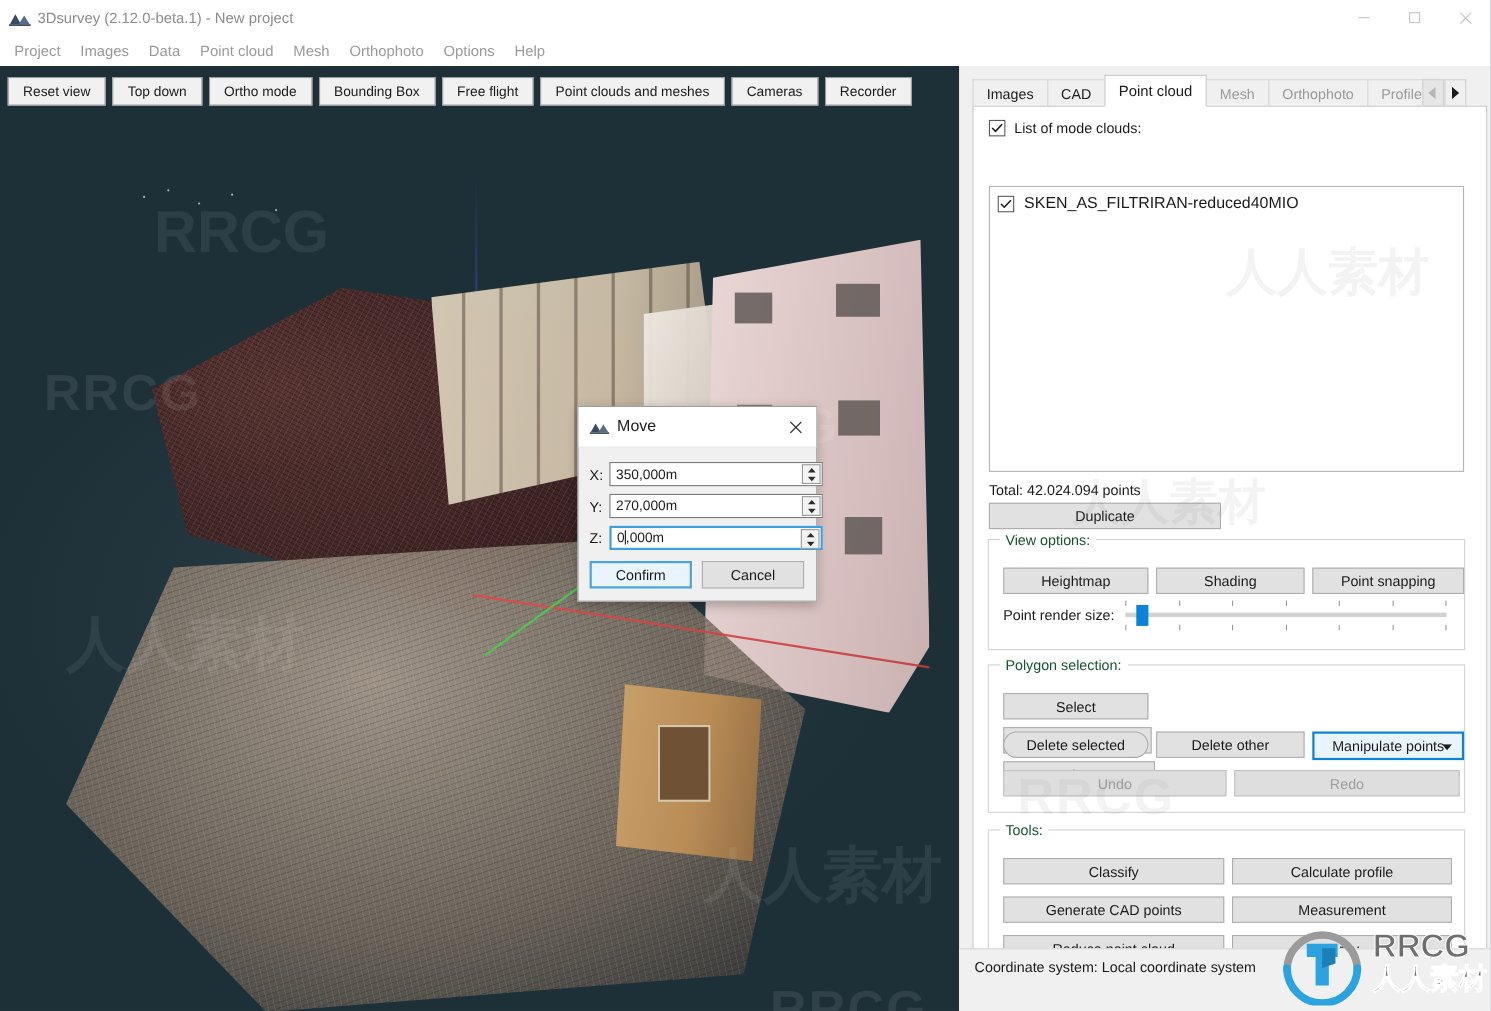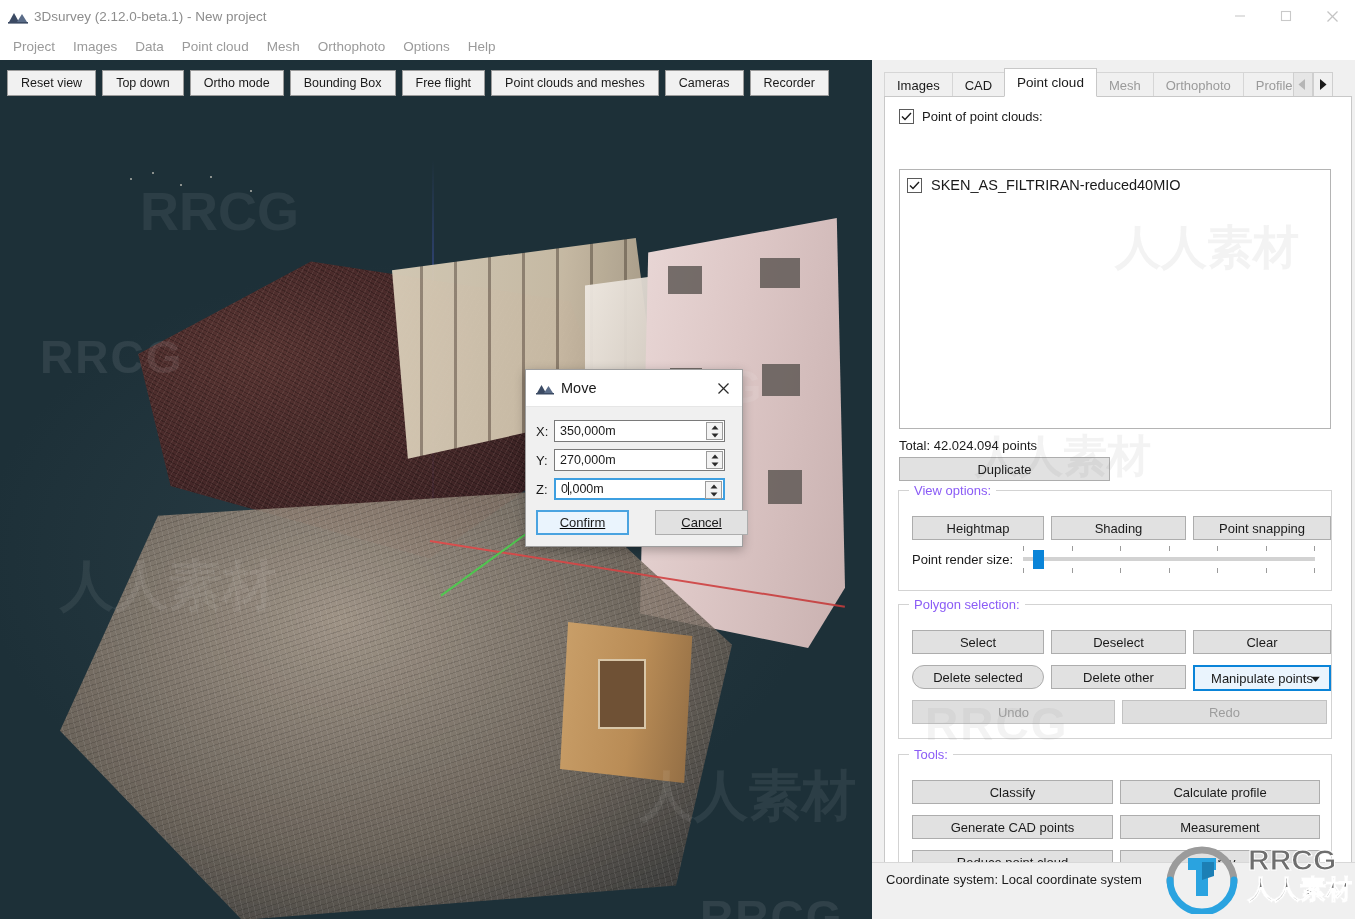--- a/index.html
+++ b/index.html
@@ -305,21 +305,21 @@
     position: absolute;
     margin: 0;
     border: 1px solid #d3d3d3;
     padding: 0;
     background: transparent;
   }
   fieldset.grp > legend {
     margin-left: 10px;
     padding: 0 5px;
     font-size: 13px;
-    color: #8b5cf6;
+    color: #14532d;
   }
 
   .slider-row {
     position: absolute; display: flex; align-items: center; gap: 10px;
   }
   .slider-track {
     position: relative;
     width: 292px; height: 22px;
   }
   .slider-track .rail {
@@ -372,21 +372,21 @@
     width: 22px; height: 22px;
     display: flex; align-items: center; justify-content: center;
     color: #333;
   }
   .field-row {
     position: absolute; display: flex; align-items: center;
   }
   .field-label { width: 18px; font-size: 13px; color: #1a1a1a; }
   .spinbox {
     position: relative;
-    width: 171px; height: 22px;
+    width: 194px; height: 22px;
     background: #ffffff;
     border: 1px solid #7a7a7a;
     display: flex; align-items: center;
   }
   .spinbox.focused { border: 2px solid #3e9fe0; }
   .spin-val {
     font-size: 12.5px; color: #1a1a1a;
     padding-left: 5px;
     white-space: nowrap;
   }
@@ -403,21 +403,21 @@
     border: 1px solid #9b9b9b;
     background: #f3f3f3;
     display: flex; flex-direction: column;
   }
   .spin-btns .sb {
     flex: 1;
     display: flex; align-items: center; justify-content: center;
   }
   .dlg-buttons {
     position: absolute; left: 10px; top: 140px;
-    display: flex; gap: 26px; text-decoration: underline;
+    display: flex; gap: 9px;
   }
   .dlg-btn {
     width: 93px; height: 25px;
     background: #e1e1e1; border: 1px solid #adadad;
     font-size: 13px; color: #1a1a1a;
     display: flex; align-items: center; justify-content: center;
   }
   .dlg-btn.primary {
     border: 2px solid #4aa3e0;
     background: #eaf4fd;
@@ -564,21 +564,21 @@
     </div>
 
     <div class="panel-body">
 
       <div class="row-check">
         <span class="cbx">
           <svg width="11" height="9" viewBox="0 0 11 9">
               <path d="M1 4.4 L4 7.4 L10 1" fill="none" stroke="#1a1a1a" stroke-width="1.4"></path>
             </svg>
         </span>
-        <span class="lbl">Point of point clouds:</span>
+        <span class="lbl">List of mode clouds:</span>
       </div>
 
       <div class="listbox">
         <div class="list-item">
           <span class="cbx">
             <svg width="11" height="9" viewBox="0 0 11 9">
                 <path d="M1 4.4 L4 7.4 L10 1" fill="none" stroke="#1a1a1a" stroke-width="1.4"></path>
               </svg>
           </span>
           <span class="lbl">SKEN_AS_FILTRIRAN-reduced40MIO</span>
@@ -620,21 +620,21 @@
                 <i></i>
                 <i></i>
                 <i></i>
             </span>
           </span>
         </div>
       </fieldset>
 
       <fieldset class="grp" style="left:13px; top:500px; width:434px; height:142px;">
         <legend>Polygon selection:</legend>
-        <div class="row-2" style="left:13px; top:18px;">
+        <div class="row-2" style="left:13px; top:18px;flex-direction:column;">
           <div class="btn" style="width:132px; height:24px;">Select</div>
           <div class="btn" style="width:135px; height:24px;">Deselect</div>
           <div class="btn" style="width:138px; height:24px;">Clear</div>
         </div>
         <div class="row-2" style="left:13px; top:53px;">
           <div class="btn" style="width:132px; height:24px;border-radius:12px;">Delete selected</div>
           <div class="btn" style="width:135px; height:24px;">Delete other</div>
           <div class="btn focused" style="width:138px; height:26px; position:relative;">
             <span>Manipulate points</span>
             <span style="position:absolute; right:9px; top:50%; transform:translateY(-50%);">

